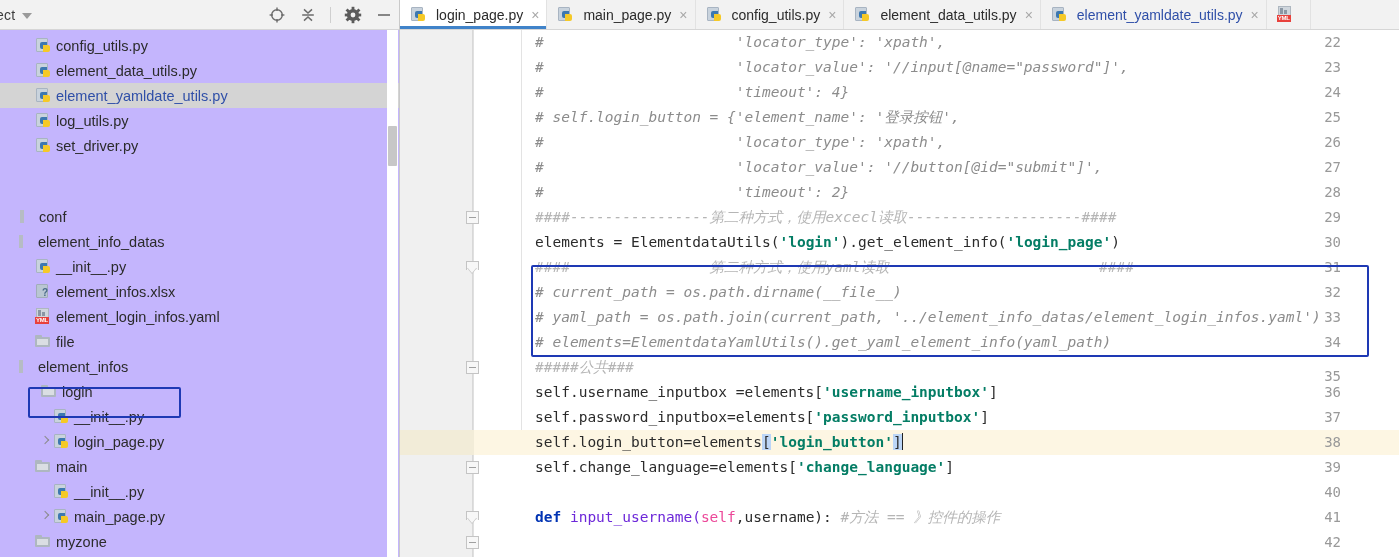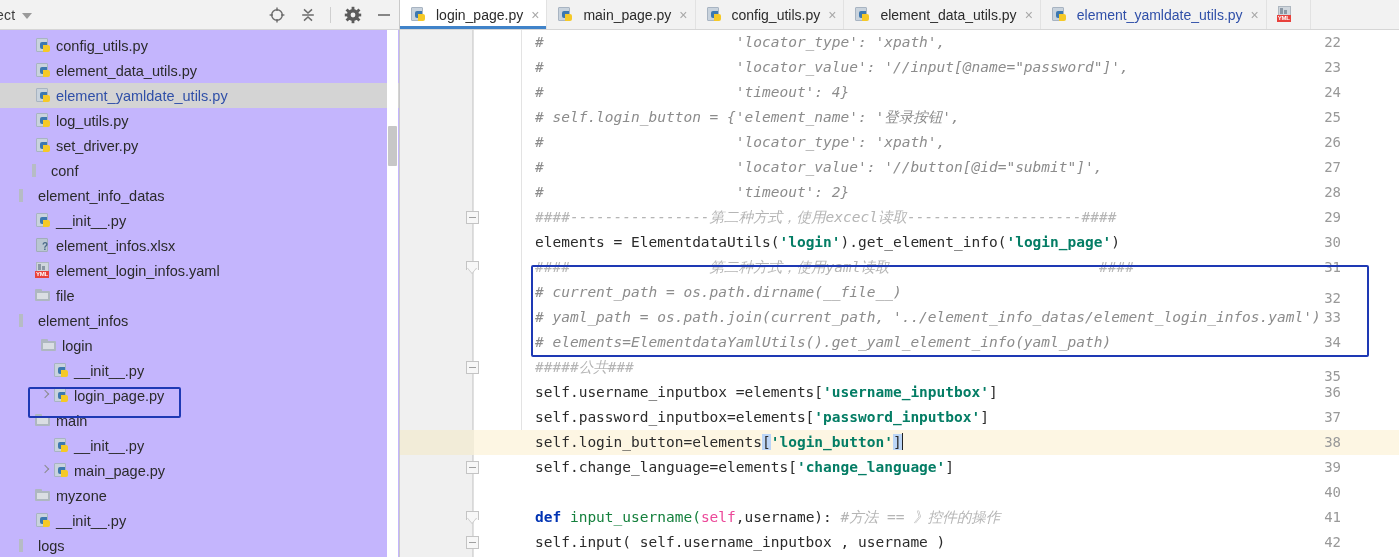--- a/index.html
+++ b/index.html
@@ -153,21 +153,21 @@
     font-family:"DejaVu Sans Mono", monospace; font-size:14.5px;
     white-space:pre; color:#2b2b2b;
   }
   .hl-row{ position:absolute; left:74px; right:0; height:25px; background:#fdf6e3; }
   .hl-row-g{ position:absolute; left:0; width:74px; height:25px; background:#f2ecd8; }
 
   .cmt{ color:#8c8c8c; font-style:italic; }
   .cmt-f{ color:#b5b5b5; font-style:italic; }
   .kw{ color:#0033b3; font-weight:bold; }
   .str{ color:#047d65; font-weight:bold; }
-  .fn{ color:#15803d;text-align:center; }
+  .fn{ color:#6d28d9;text-align:center; }
   .par{ color:#ec4899; }
   .brk-sel{ background:#bcd6f7; }
   .caret{ display:inline-block; width:1px; height:17px; background:#222; vertical-align:-3px; }
 </style>
 </head>
 <body>
 
 <div id="app">
 
   <div id="sidebar">
@@ -257,21 +257,21 @@
         </div>
         <div class="tr" style="padding-left: 21px;">
           <span class="arrow"></span>
           <span class="ic ic-py">
             <span class="pg"></span>
             <span class="pb"></span>
             <span class="py"></span>
           </span>
           <span class="tlabel">set_driver.py</span>
         </div>
-        <div class="tr" style="padding-left: 16px;">
+        <div class="tr" style="padding-left: 4px; margin-top: 46px;">
           <span class="arrow"></span>
           <span class="ic ic-mod">
             <span class="m1"></span>
           </span>
           <span class="tlabel">conf</span>
         </div>
         <div class="tr" style="padding-left: 3px;">
           <span class="arrow"></span>
           <span class="ic ic-mod">
             <span class="m1"></span>
@@ -484,21 +484,21 @@
           <div class="lnum" style="top: 125px;">27</div>
           <div class="cl" style="top: 125px;"><span class="cmt">#                      'locator_value': '//button[@id="submit"]',</span></div>
           <div class="lnum" style="top: 150px;">28</div>
           <div class="cl" style="top: 150px;"><span class="cmt">#                      'timeout': 2}</span></div>
           <div class="lnum" style="top: 175px;">29</div>
           <div class="cl" style="top: 175px;"><span class="cmt-f">####----------------第二种方式，使用excecl读取--------------------####</span></div>
           <div class="lnum" style="top: 200px;">30</div>
           <div class="cl" style="top: 200px;"><span>elements = ElementdataUtils(</span><span class="str">'login'</span><span>).get_element_info(</span><span class="str">'login_page'</span><span>)</span></div>
           <div class="lnum" style="top: 225px;">31</div>
           <div class="cl" style="top: 225px;"><span class="cmt-f">####                第二种方式，使用yaml读取                        ####</span></div>
-          <div class="lnum" style="top: 250px; margin-top: 6px;">32</div>
+          <div class="lnum" style="top: 250px;">32</div>
           <div class="cl" style="top: 250px;"><span class="cmt"># current_path = os.path.dirname(__file__)</span></div>
           <div class="lnum" style="top: 275px;">33</div>
           <div class="cl" style="top: 275px;"><span class="cmt"># yaml_path = os.path.join(current_path, '../element_info_datas/element_login_infos.yaml')</span></div>
           <div class="lnum" style="top: 300px;">34</div>
           <div class="cl" style="top: 300px;"><span class="cmt"># elements=ElementdataYamlUtils().get_yaml_element_info(yaml_path)</span></div>
           <div class="lnum" style="top: 334px;">35</div>
           <div class="cl" style="top: 325px;"><span class="cmt-f">#####公共###</span></div>
           <div class="lnum" style="top: 350px;">36</div>
           <div class="cl" style="top: 350px;"><span>self.username_inputbox =elements[</span><span class="str">'username_inputbox'</span><span>]</span></div>
           <div class="lnum" style="top: 375px;">37</div>
@@ -507,21 +507,20 @@
           <div class="hl-row" style="top: 400px;"></div>
           <div class="lnum" style="top: 400px;">38</div>
           <div class="cl" style="top: 400px;"><span>self.login_button=elements</span><span class="brk-sel">[</span><span class="str">'login_button'</span><span class="brk-sel">]</span><span class="caret"></span></div>
           <div class="lnum" style="top: 425px;">39</div>
           <div class="cl" style="top: 425px;"><span>self.change_language=elements[</span><span class="str">'change_language'</span><span>]</span></div>
           <div class="lnum" style="top: 450px;">40</div>
           <div class="cl" style="top: 450px;"><span></span></div>
           <div class="lnum" style="top: 475px;">41</div>
           <div class="cl" style="top: 475px;"><span class="kw">def </span><span class="fn">input_username(</span><span class="par">self</span><span>,username): </span><span class="cmt-f">#方法 == 》控件的操作</span></div>
           <div class="lnum" style="top: 500px;">42</div>
-          <div class="cl" style="top: 500px;"><span>self.input( self.username_inputbox , username )</span></div>
           <div class="foldmark minus" style="top: 181px;"></div>
           <div class="foldmark down" style="top: 231px;"></div>
           <div class="foldmark minus" style="top: 331px;"></div>
           <div class="foldmark minus" style="top: 431px;"></div>
           <div class="foldmark down" style="top: 481px;"></div>
           <div class="foldmark minus" style="top: 506px;"></div>
         </div>
     </div>
   </div>
 <div class="box-outline" style="left: 531px; top: 265px; width: 838px; height: 92px;"></div>

